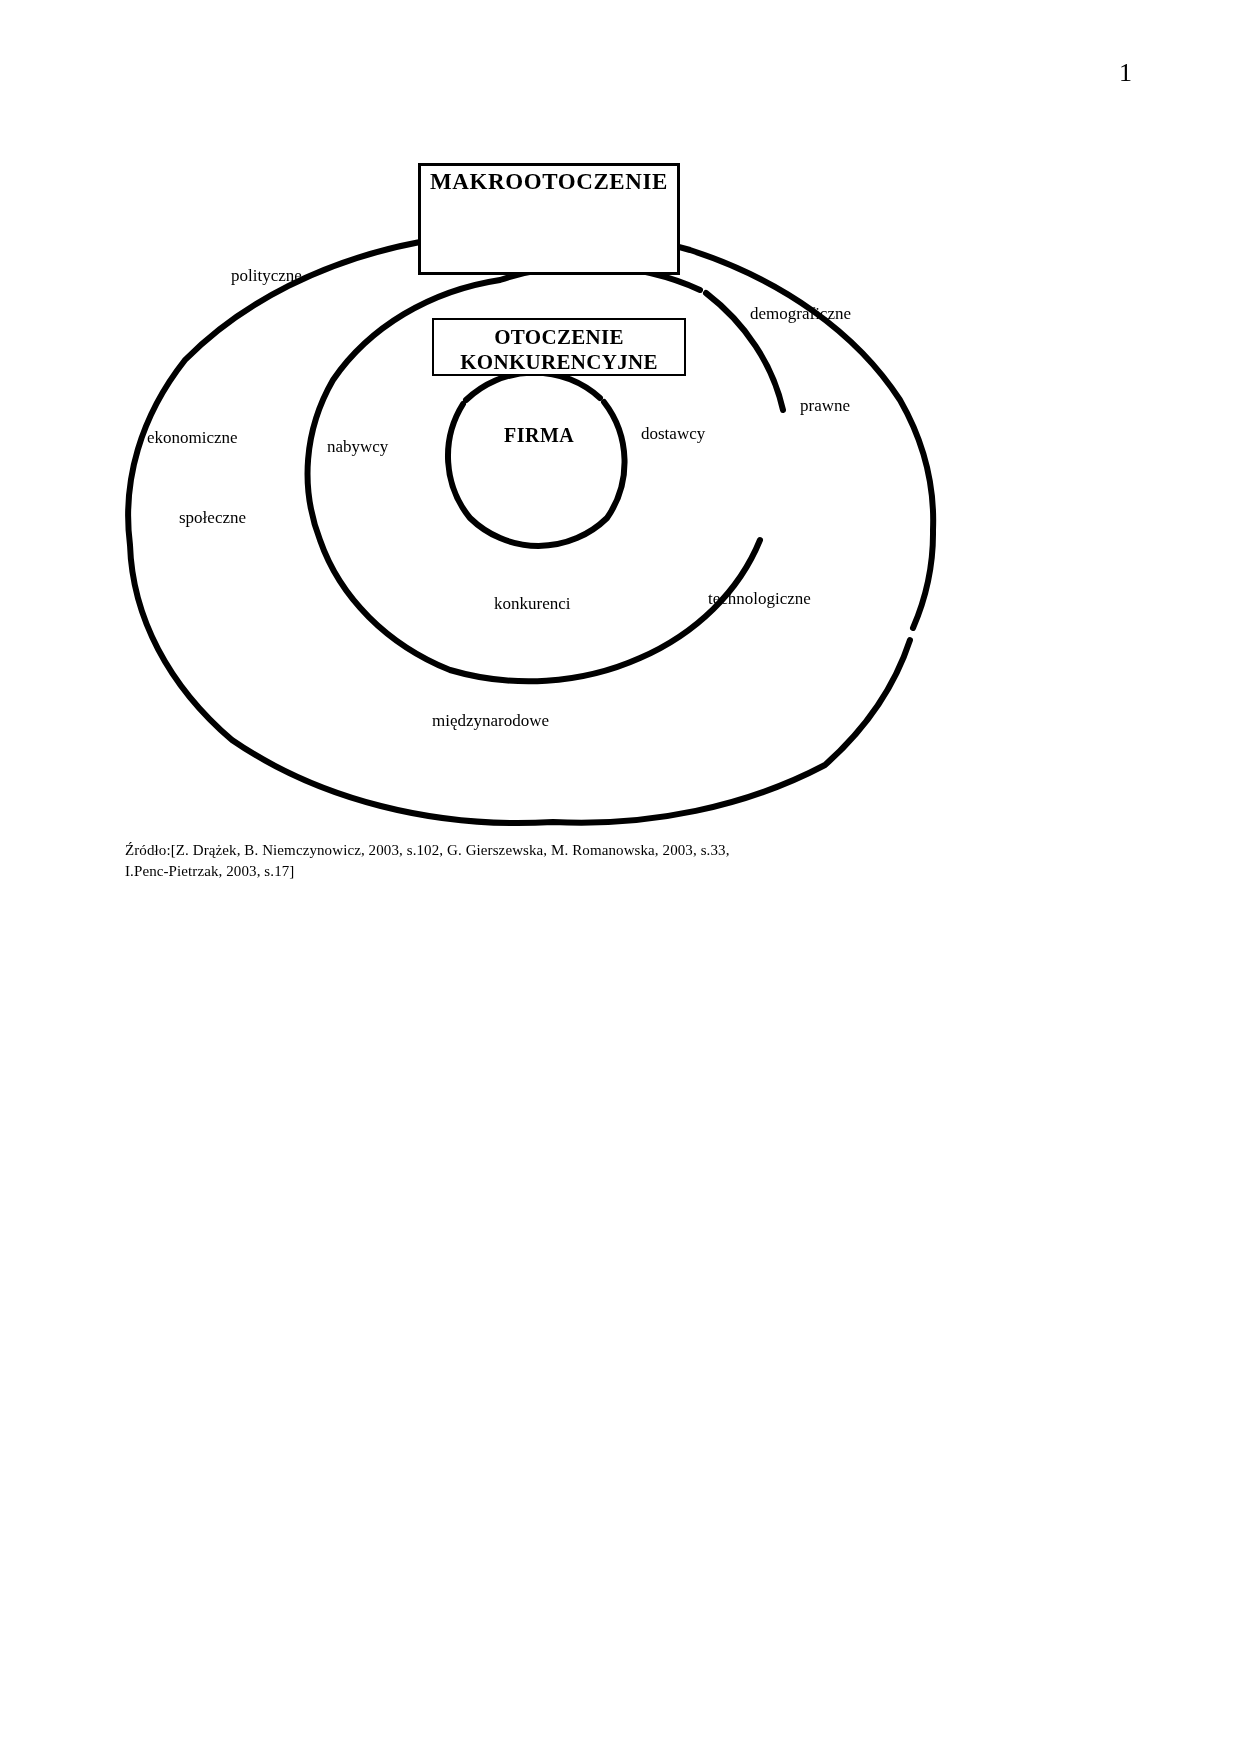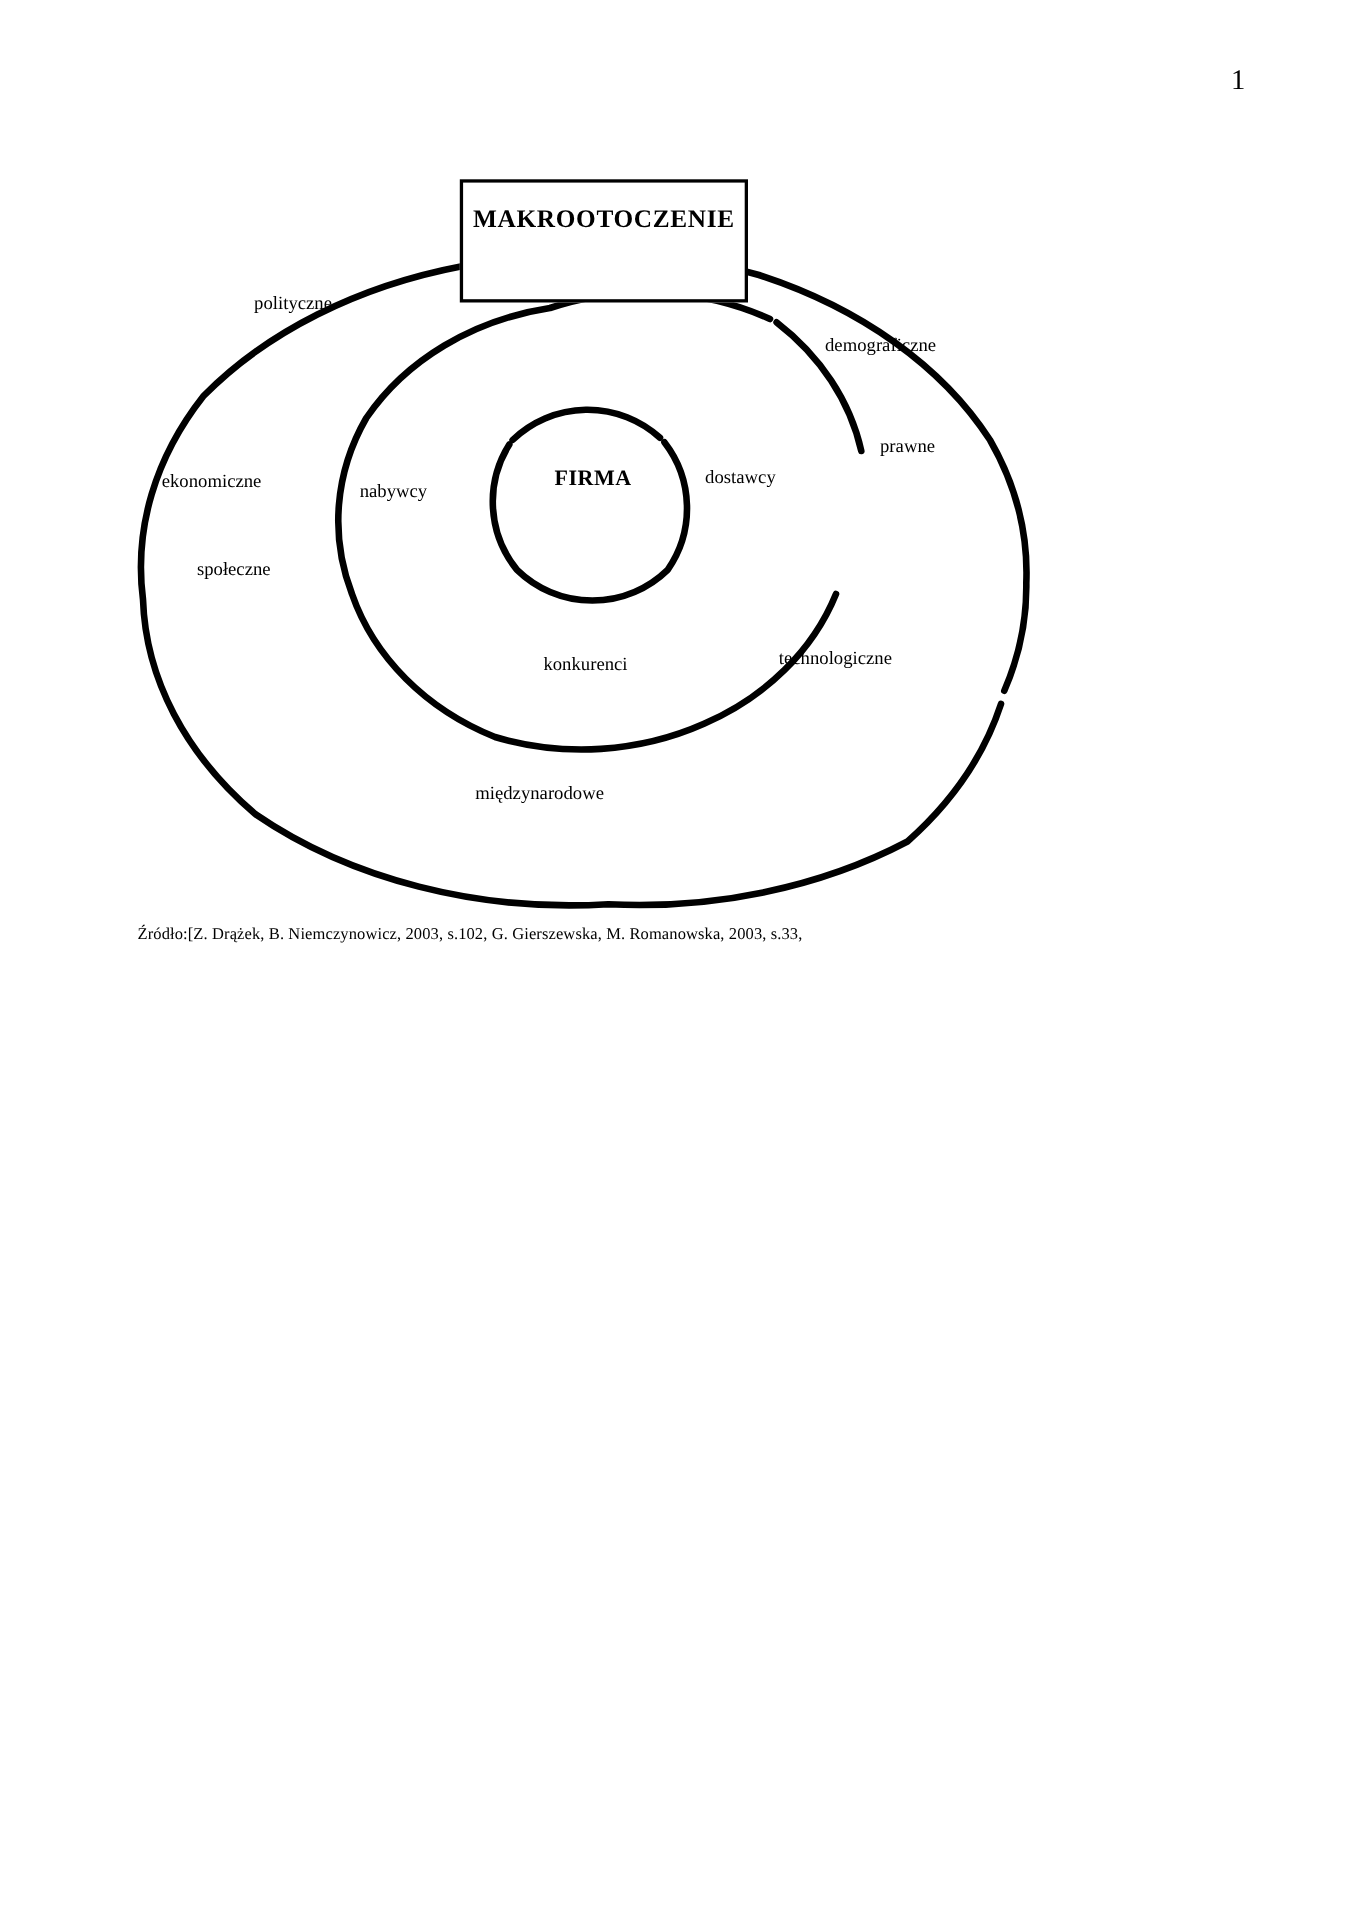--- a/index.html
+++ b/index.html
@@ -65,21 +65,21 @@
     flex-direction: column;
     align-items: center;
     justify-content: flex-start;
     text-align: center;
   }
   .box-macro {
     left: 418px;
     top: 53px;
     width: 262px;
     height: 112px;
-    padding-top: 20px;
+    padding-top: 3px;
   }
   .box-macro .box-text {
     font-size: 23px;
     font-weight: bold;
     letter-spacing: 0.6px;
   }
   .box-comp {
     left: 432px;
     top: 208px;
     width: 254px;
@@ -174,20 +174,24 @@
                A 98 98 0 0 1 607 408
                A 98 98 0 0 1 470 408
                A 98 98 0 0 1 463 294" stroke-width="6"></path>
     </g>
   </svg>
 
   <div class="box box-macro">
     <div class="box-text">MAKROOTOCZENIE</div>
   </div>
 
+  <div class="box box-comp">
+    <div class="box-text">OTOCZENIE</div>
+    <div class="box-text">KONKURENCYJNE</div>
+  </div>
 
   <div class="lbl l-polityczne">polityczne</div>
 
   <div class="lbl l-demograficzne">demograficzne</div>
 
   <div class="lbl l-prawne">prawne</div>
 
   <div class="lbl l-ekonomiczne">ekonomiczne</div>
 
   <div class="lbl l-spoleczne">społeczne</div>
@@ -200,13 +204,14 @@
 
   <div class="lbl l-dostawcy">dostawcy</div>
 
   <div class="lbl l-konkurenci">konkurenci</div>
 
   <div class="lbl bold l-firma">FIRMA</div>
 </div>
 
 <div class="caption">
   <div class="cap-src">Źródło:[Z. Drążek, B. Niemczynowicz, 2003, s.102, G. Gierszewska, M. Romanowska, 2003, s.33,</div>
+  <div class="cap-src">I.Penc-Pietrzak, 2003, s.17]</div>
 </div>
 
 </body></html>

